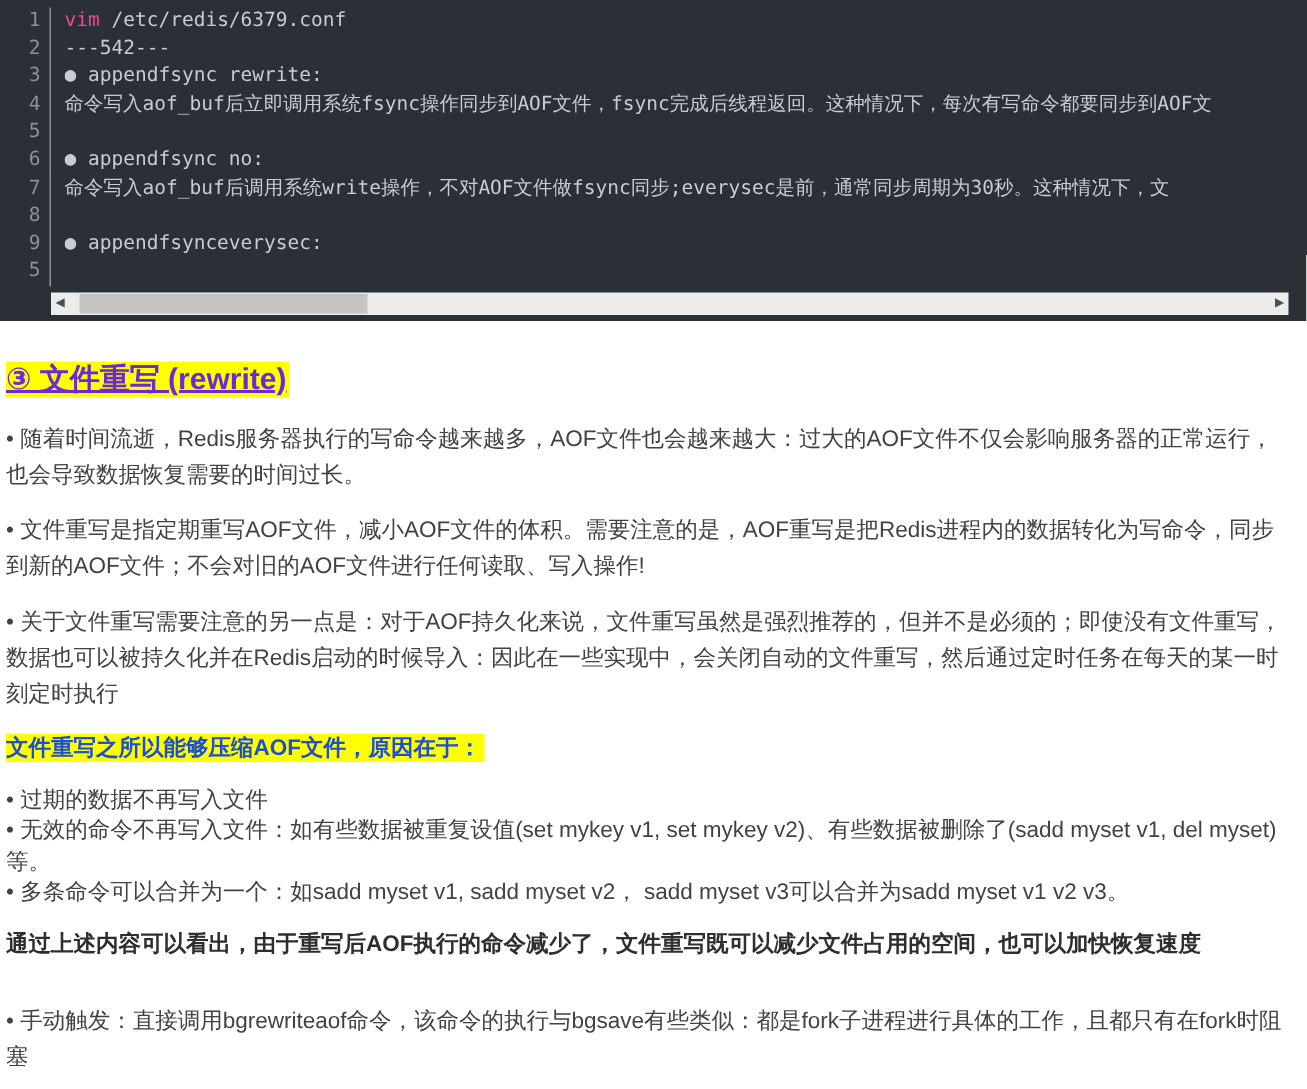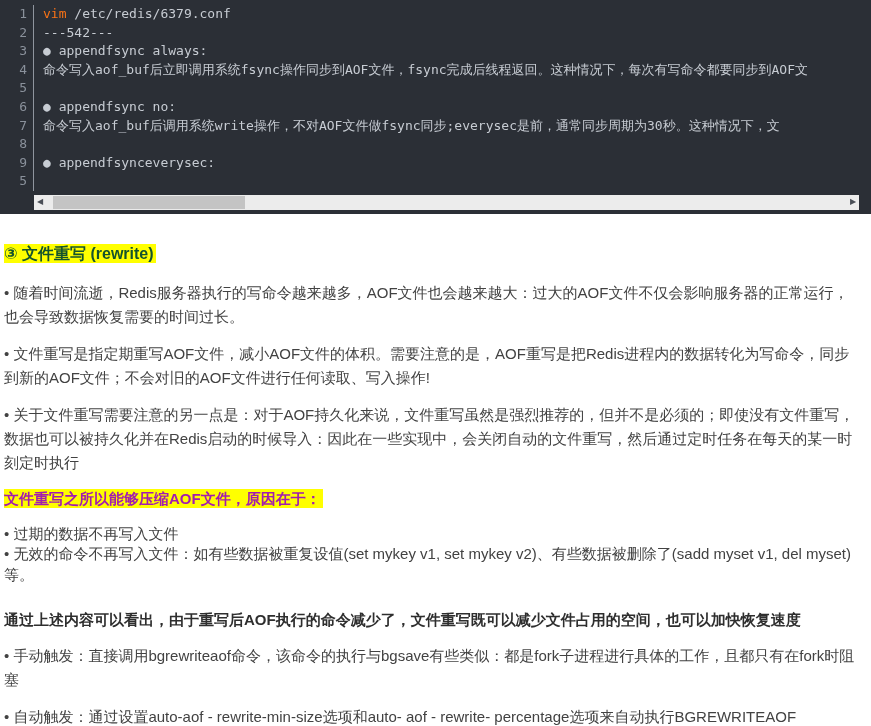--- a/index.html
+++ b/index.html
@@ -14,64 +14,64 @@
     overflow:hidden;
   }
   .code-lines{font-family:"DejaVu Sans Mono",monospace;font-size:13px;}
   .code-line{display:flex;line-height:18.6px;height:18.6px;}
   .ln{
     width:27px;flex:0 0 27px;text-align:right;padding-right:6px;
     color:#8a919b;border-right:1px solid #8f959e;margin-right:9px;
     user-select:none;
   }
   .ct{white-space:pre;color:#c7ccd3;overflow:hidden;}
-  .ct .kw{color:#f97316;}
+  .ct .kw{color:#ec4899;}
 
   
   .hscroll{
     margin:4px 12px 0 34px;height:15px;background:#ececec;
     display:flex;align-items:stretch;
   }
   .hs-arrow{
     flex:0 0 12px;display:flex;align-items:center;justify-content:center;
     color:#4a4f57;font-size:8px;line-height:1;cursor:pointer;user-select:none;
   }
   .hs-track{flex:1;position:relative;}
   .hs-thumb{
     position:absolute;left:7px;top:1px;bottom:1px;width:192px;
     background:#c4c4c4;
   }
 
   
   .article{padding:29px 8px 18px 4px;color:#424242;font-size:15px;}
   .blk{margin:0 0 13px 0;line-height:24px;}
-  .heading-highlight{font-size:16px;font-weight:bold;color:#14532d;margin-bottom:17px;line-height:21px;}
-  .bold-highlight{font-weight:bold;color:#a21caf;margin-bottom:15px;line-height:21px;}
+  .heading-highlight{font-size:20px;font-weight:bold;color:#6d28d9;margin-bottom:17px;line-height:21px;text-decoration:underline;}
+  .bold-highlight{font-weight:bold;color:#1d4ed8;margin-bottom:15px;line-height:21px;}
   .hl{background:#ffff00;padding:1px 2px 1px 0;}
-  .tight-list{margin-bottom:23px;}
+  .tight-list{margin-bottom:12px;}
   .tl-item{line-height:20.5px;}
-  .bold{font-weight:bold;color:#2e2e2e;margin-bottom:12px;}
+  .bold{font-weight:bold;color:#2e2e2e;margin-bottom:27px;}
   .para{margin-bottom:13px;}
 </style>
 </head>
 <body>
 
 <div class="code-block">
   <div class="code-lines">
       <div class="code-line">
         <span class="ln">1</span>
         <span class="ct"><span class="kw">vim</span><span> /etc/redis/6379.conf</span></span>
       </div>
       <div class="code-line">
         <span class="ln">2</span>
         <span class="ct"><span>---542---</span></span>
       </div>
       <div class="code-line">
         <span class="ln">3</span>
-        <span class="ct"><span>● appendfsync always:</span></span>
+        <span class="ct"><span>● appendfsync rewrite:</span></span>
       </div>
       <div class="code-line">
         <span class="ln">4</span>
         <span class="ct"><span>命令写入aof_buf后立即调用系统fsync操作同步到AOF文件，fsync完成后线程返回。这种情况下，每次有写命令都要同步到AOF文</span></span>
       </div>
       <div class="code-line">
         <span class="ln">5</span>
         <span class="ct"><span></span></span>
       </div>
       <div class="code-line">
@@ -105,17 +105,18 @@
 
 <div class="article">
     <div class="blk heading-highlight"><span class="hl">③ 文件重写 (rewrite)</span></div>
     <div class="blk para">• 随着时间流逝，Redis服务器执行的写命令越来越多，AOF文件也会越来越大：过大的AOF文件不仅会影响服务器的正常运行，也会导致数据恢复需要的时间过长。</div>
     <div class="blk para">• 文件重写是指定期重写AOF文件，减小AOF文件的体积。需要注意的是，AOF重写是把Redis进程内的数据转化为写命令，同步到新的AOF文件；不会对旧的AOF文件进行任何读取、写入操作!</div>
     <div class="blk para">• 关于文件重写需要注意的另一点是：对于AOF持久化来说，文件重写虽然是强烈推荐的，但并不是必须的；即使没有文件重写，数据也可以被持久化并在Redis启动的时候导入：因此在一些实现中，会关闭自动的文件重写，然后通过定时任务在每天的某一时刻定时执行</div>
     <div class="blk bold-highlight"><span class="hl">文件重写之所以能够压缩AOF文件，原因在于：</span></div>
     <div class="blk tight-list">
       <div class="tl-item">• 过期的数据不再写入文件</div>
       <div class="tl-item">• 无效的命令不再写入文件：如有些数据被重复设值(set mykey v1, set mykey v2)、有些数据被删除了(sadd myset v1, del myset) 等。</div>
+      <div class="tl-item">• 多条命令可以合并为一个：如sadd myset v1, sadd myset v2，  sadd myset v3可以合并为sadd myset v1 v2 v3。</div>
     </div>
     <div class="blk bold">通过上述内容可以看出，由于重写后AOF执行的命令减少了，文件重写既可以减少文件占用的空间，也可以加快恢复速度</div>
     <div class="blk para">• 手动触发：直接调用bgrewriteaof命令，该命令的执行与bgsave有些类似：都是fork子进程进行具体的工作，且都只有在fork时阻塞</div>
     <div class="blk para">• 自动触发：通过设置auto-aof - rewrite-min-size选项和auto- aof - rewrite- percentage选项来自动执行BGREWRITEAOF</div>
   </div>
 
 </body></html>

